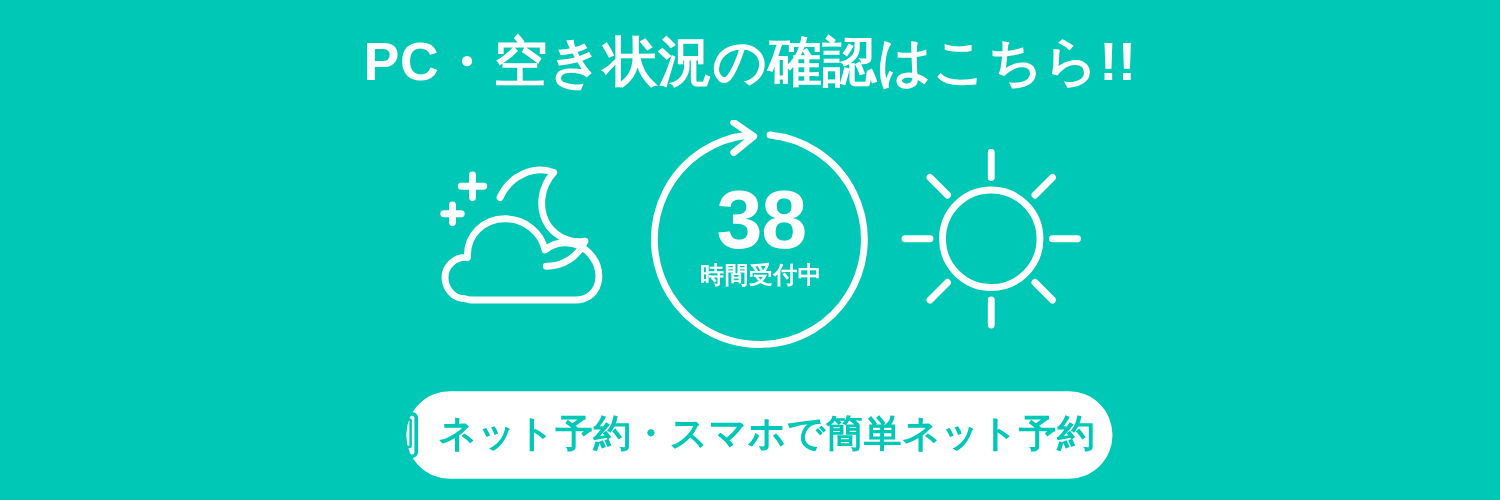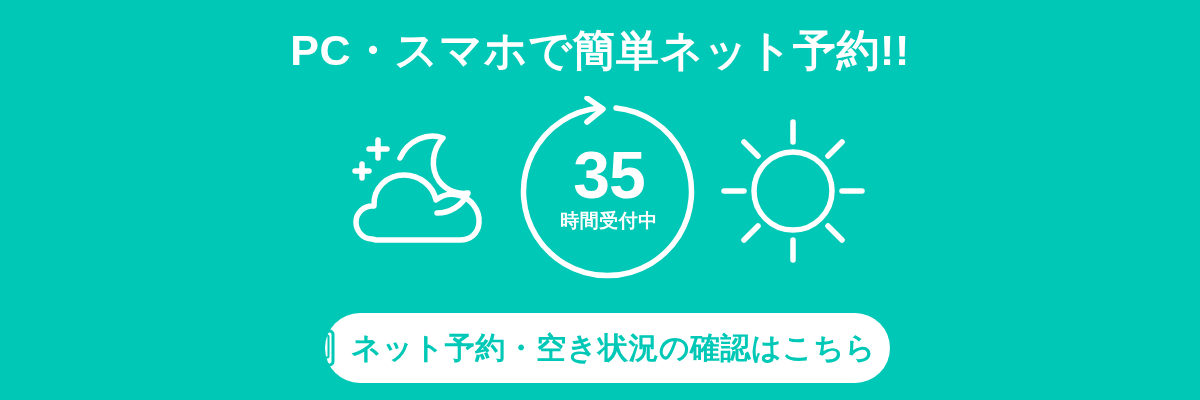--- a/index.html
+++ b/index.html
@@ -124,21 +124,21 @@
     height: 20px;
     margin-left: 14px;
     flex: none;
   }
 </style>
 </head>
 <body>
 
 <div id="banner">
 
-  <div id="headline">PC・スマホで簡単ネット予約!!</div>
+  <div id="headline">PC・空き状況の確認はこちら!!</div>
 
   <div id="icon-row">
 
     <div class="icon-slot" id="night-icon-slot">
       <svg width="160" height="190" viewBox="0 0 160 190" aria-hidden="true">
         <g fill="none" stroke="#ffffff" stroke-width="5.5" stroke-linecap="round" stroke-linejoin="round">
 
           <path d="M38 44 L38 62 M29 53 L47 53"></path>
 
           <path d="M22 68 L22 82 M15 75 L29 75"></path>
@@ -173,29 +173,29 @@
           <path d="M26 46 L40 60"></path>
           <path d="M110 130 L124 144"></path>
           <path d="M124 46 L110 60"></path>
           <path d="M40 130 L26 144"></path>
         </g>
       </svg>
     </div>
   </div>
 
   <div id="badge-text">
-    <div id="badge-number">35</div>
+    <div id="badge-number">38</div>
     <div id="badge-caption">時間受付中</div>
   </div>
 
   <div id="cta-button">
     <svg id="cta-phone-icon" viewBox="0 0 26 38" aria-hidden="true">
       <rect x="2" y="2" width="22" height="34" rx="3.5" ry="3.5" fill="none" stroke="#00c8b6" stroke-width="3"></rect>
       <rect x="6.5" y="6.5" width="13" height="22" rx="1" ry="1" fill="none" stroke="#00c8b6" stroke-width="2"></rect>
       <circle cx="13" cy="32" r="1.6" fill="#00c8b6"></circle>
     </svg>
-    <span id="cta-label">ネット予約・空き状況の確認はこちら</span>
+    <span id="cta-label">ネット予約・スマホで簡単ネット予約</span>
     <svg id="cta-arrow-icon" viewBox="0 0 16 20" aria-hidden="true">
       <path d="M3 2 L14 10 L3 18 Z" fill="#00c8b6"></path>
     </svg>
   </div>
 
 </div>
 
 </body></html>

